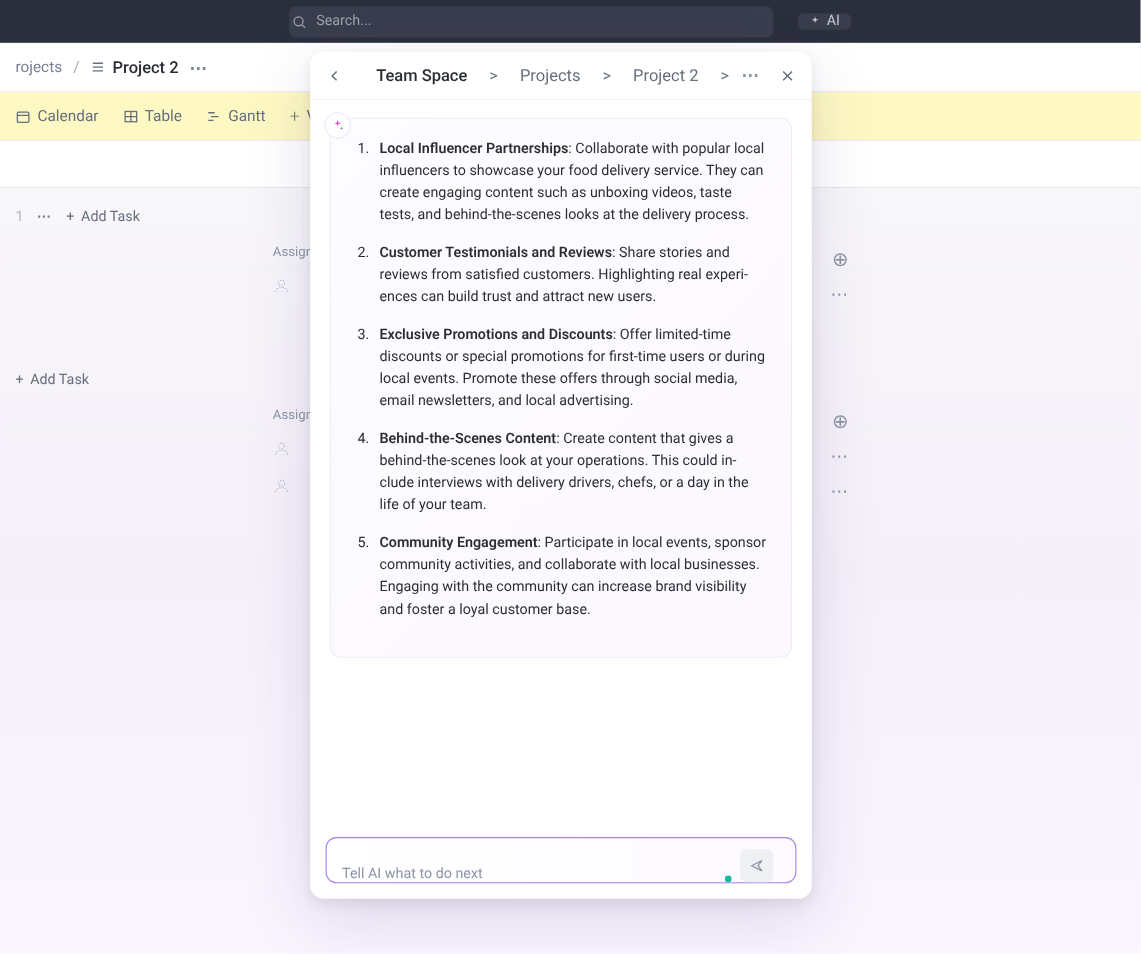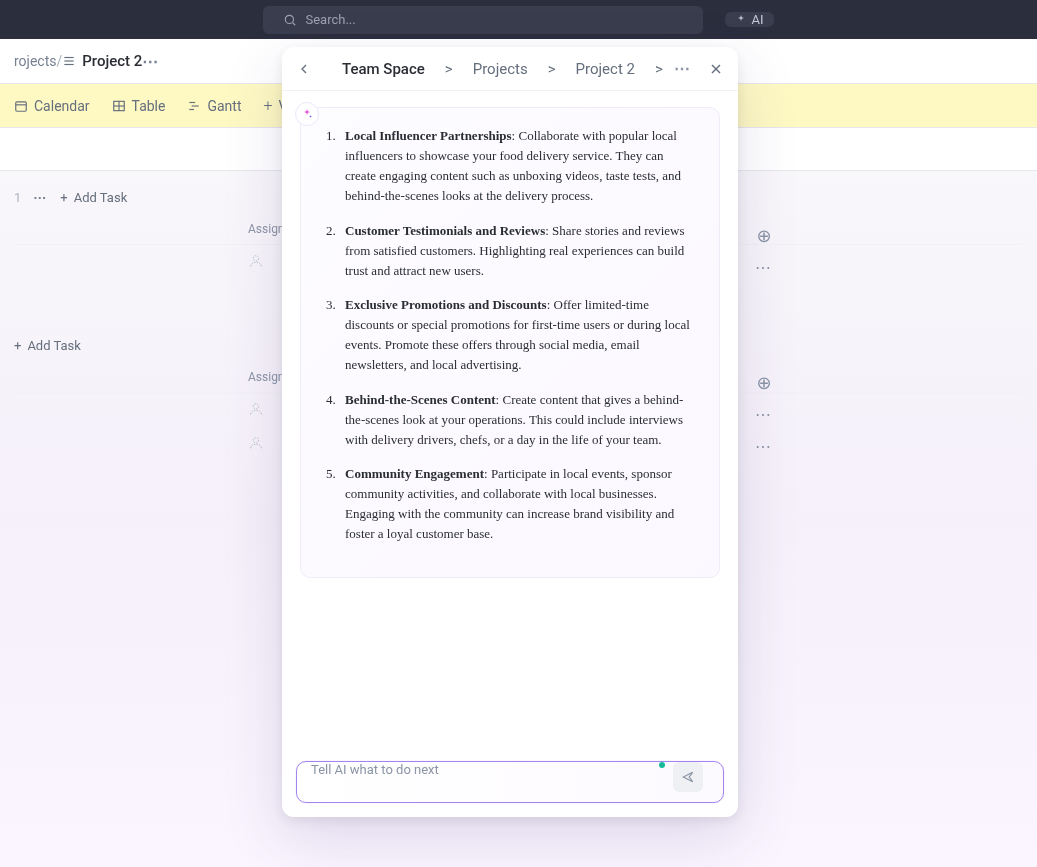--- a/index.html
+++ b/index.html
@@ -20,21 +20,21 @@
       align-items: center;
       justify-content: center;
     }
     .search-container {
       display: flex;
       align-items: center;
       background: #3a3d4d;
       border-radius: 6px;
       width: 440px;
       height: 28px;
-      padding: 0 20px;
+      padding: 0 2px;
       color: #9ca0b0;
       justify-content: flex-end;
     }
     .search-icon-svg { width: 14px; height: 14px; margin-right: 8px; }
     .search-placeholder { flex: 1; font-size: 13px; color: #9ca0b0; }
     .ai-btn {
       display: flex;
       align-items: center;
       gap: 4px;
       background: #3a3d4d;
@@ -47,20 +47,21 @@
       cursor: pointer;
     }
     .sparkle { width: 12px; height: 12px; }
     
     .page-header {
       height: 45px;
       border-bottom: 1px solid #e6e8eb;
       display: flex;
       align-items: center;
       padding: 0 14px;
+      gap: 10px;
       background: #fff;
     }
     .page-header .crumb { color: #768091; font-size: 14px; }
     .page-header .sep { color: #a7b0bd; font-size: 14px; }
     .page-header .current { color: #2a2e34; font-size: 15px; font-weight: 500; display: inline-flex; align-items: center; gap: 6px;}
     .list-icon { width: 14px; height: 14px; color: #656f7d;}
     .dots-h { color: #768091; letter-spacing: 2px; font-weight: 700; cursor: pointer; }
     
     .views-row {
       height: 44px;
@@ -210,30 +211,30 @@
       height: 24px;
       border-radius: 50%;
       background: #fff;
       border: 1px solid #eee7fb;
       display: flex;
       align-items: center;
       justify-content: center;
     }
     .ai-avatar svg { width: 12px; height: 12px; }
     .ai-response-intro { margin-bottom: 24px; }
-    .ai-response ol { padding-left: 18px; margin-left: -26px; font-family: Liberation Serif, serif; }
+    .ai-response ol { padding-left: 18px; margin-left: -26px; }
     .ai-response li { margin-bottom: 14px; padding-left: 6px;}
     .ai-response li::marker { color: #2a2e34; font-size: 13px; }
     .li-title { font-weight: 600; }
     .ai-input-area {
       padding: 14px;
     }
     .ai-input {
       display: flex;
-      align-items: flex-start;
+      align-items: flex-end;
       border: 1.5px solid #a285f0;
       border-radius: 10px;
       height: 42px;
       padding: 0 20px 0 14px;
       gap: 8px;
       background: linear-gradient(90deg, #fff, #fdfaff);
       box-shadow: 0 0 0 0.5px rgba(200, 100, 220, 0.12);
     }
     .ai-input-text {
       flex: 1;

